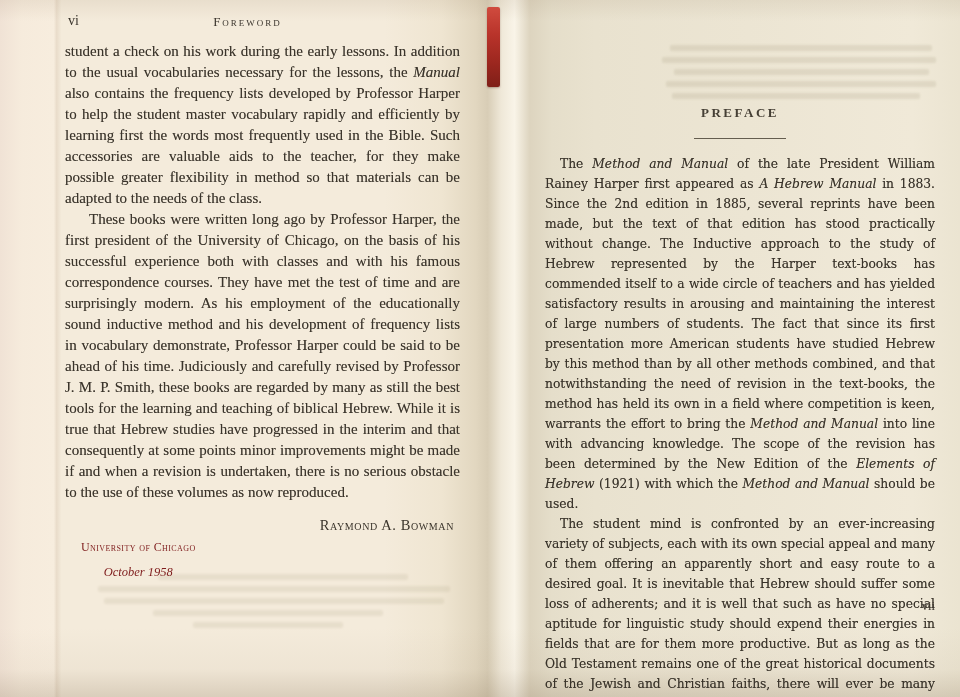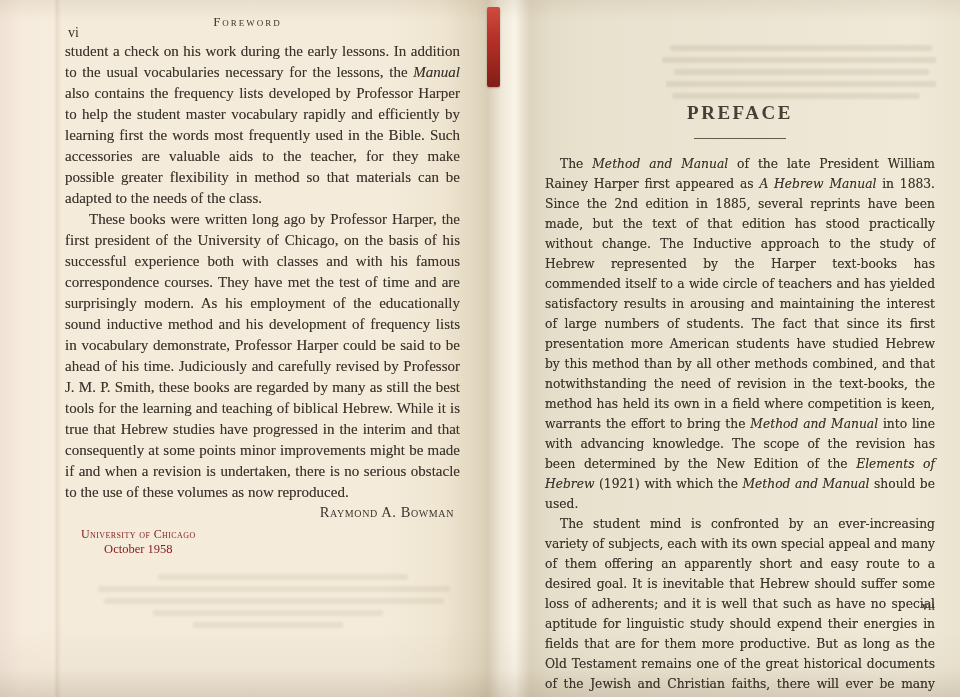--- a/index.html
+++ b/index.html
@@ -11,36 +11,36 @@
         rgba(150,128,100,0) 90%, rgba(150,128,100,.06) 96%, rgba(125,103,75,.22) 100%),
       linear-gradient(90deg,
         #f0e2d5 0%, #f6ebdc 2.2%, #f7edde 5.6%, #e9dcca 5.9%,
         #f4ebdb 6.4%, #f4ebdb 40%, #efe5d1 46%, #e2d7c0 49.5%,
         #d8cdb6 50.8%, #efe8d8 52.2%, #f9f4e8 53.6%, #ddd4bf 55.2%,
         #e5decA 57.5%, #e9e2cf 62%, #ece5d3 78%, #f0e9d8 95%, #ebe4d1 100%);
   }
   .page{position:absolute;top:0;height:697px;}
   
   .lp-header{position:absolute;left:65px;top:13px;width:395px;height:18px;}
-  .lp-folio{position:absolute;left:3px;top:12px;font-size:14px;color:#3a342c;}
+  .lp-folio{position:absolute;left:3px;top:0;font-size:14px;color:#3a342c;}
   .lp-running{position:absolute;left:0;right:30px;top:1px;text-align:center;
     font-variant:small-caps;letter-spacing:2px;font-size:13px;color:#3c362e;}
   .lp-body{position:absolute;left:65px;top:41px;width:395px;color:#3a342b;}
   .lp-body p{margin:0;font-size:15px;line-height:21px;text-align:justify;
     text-shadow:0 0 .5px rgba(58,52,43,.45);}
   .lp-body p.indent{text-indent:24px;}
-  .lp-signature{margin-top:1px;padding-right:6px;text-align:right;
+  .lp-signature{margin-top:14px;padding-right:6px;text-align:right;
     font-variant:small-caps;letter-spacing:.6px;font-size:14.5px;color:#3a342b;}
   .lp-imprint{margin-top:6px;margin-left:16px;display:inline-block;text-align:center;
     color:#7f1d1d;}
   .imprint-line1{font-variant:small-caps;font-size:12px;letter-spacing:.4px;display:block;}
-  .imprint-line2{font-size:12.5px;display:block;margin-top:0;}
+  .imprint-line2{font-size:12.5px;display:block;margin-top:10px;font-style:italic;}
   
   .rp-body{position:absolute;left:545px;top:104px;width:390px;color:#39332a;}
-  .rp-title{margin:0;text-align:center;font-size:19px;line-height:18px;font-weight:bold;
+  .rp-title{margin:0;text-align:center;font-size:13px;line-height:18px;font-weight:bold;
     letter-spacing:2.5px;color:#453f35;font-family:"Liberation Serif",serif;}
   .rp-rule{width:92px;height:1px;background:#645d4f;margin:16px auto 15px auto;}
   .rp-body p{margin:0;font-family:"DejaVu Serif",serif;font-size:12.3px;line-height:20px;
     text-align:justify;text-indent:15px;text-shadow:0 0 .4px rgba(57,51,42,.5);}
   .rp-folio{position:absolute;left:545px;top:599px;width:390px;text-align:right;
     font-size:12.5px;color:#3a342c;}
   em{font-style:italic;}
   
   .ribbon{position:absolute;left:487px;top:7px;width:13px;height:80px;border-radius:2px;
     background:linear-gradient(180deg,#d04b3e 0%,#b8332a 35%,#9c271f 70%,#7f1f18 100%);

